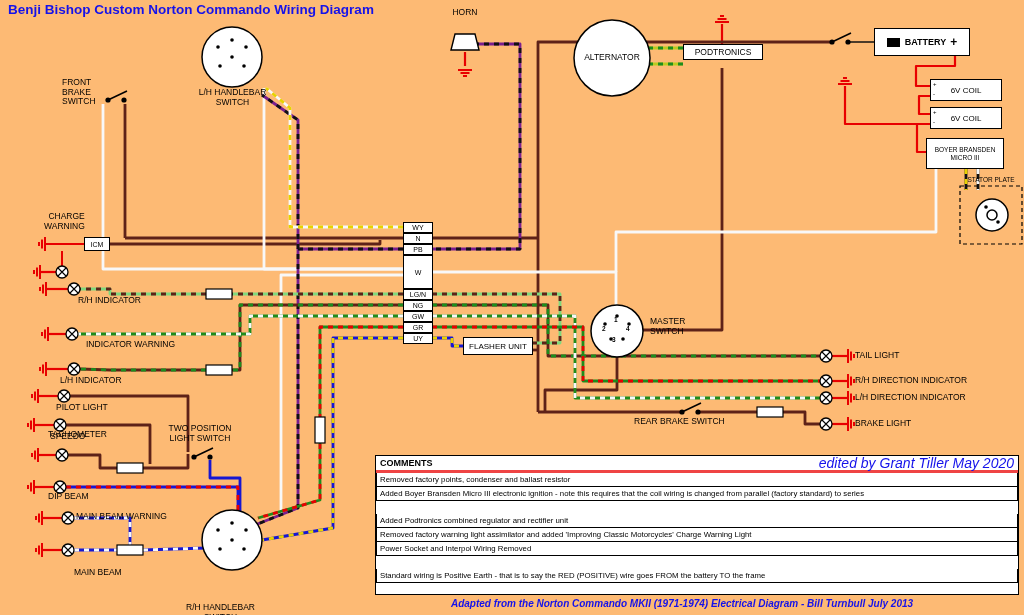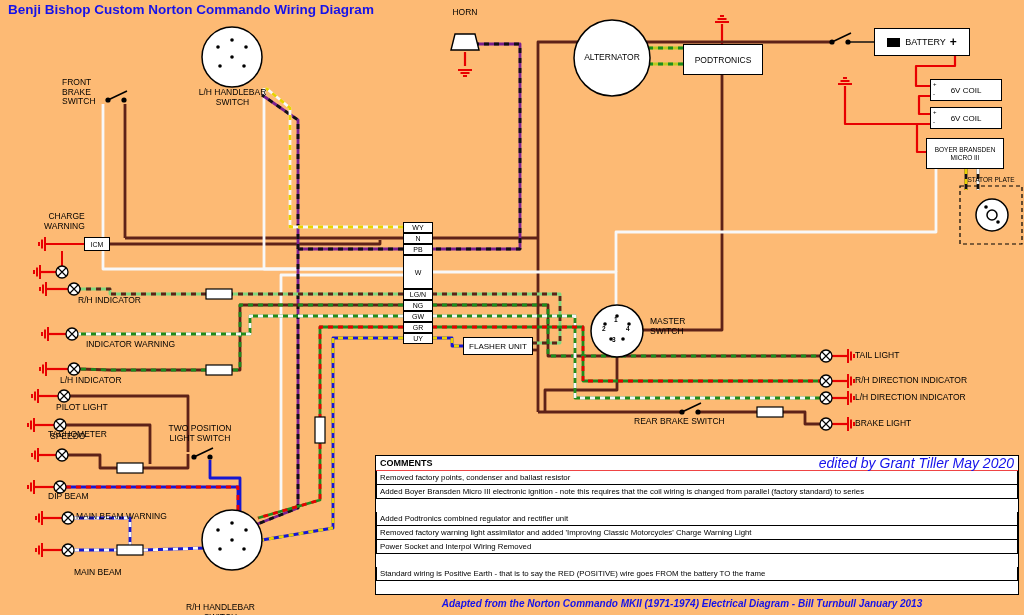--- a/index.html
+++ b/index.html
@@ -7,27 +7,27 @@
   #wires{position:absolute;left:0;top:0;}
   .lbl{position:absolute;font-size:8.5px;line-height:1.12;color:#000;white-space:pre-line;z-index:3;}
   .lbl.c{text-align:center;}
   .title{position:absolute;left:8px;top:2px;font-size:13.5px;font-weight:bold;color:#1512ea;z-index:3;}
   .footer{position:absolute;left:340px;top:598px;width:684px;text-align:center;font-size:10px;font-weight:bold;font-style:italic;color:#1512ea;z-index:3;}
   .box{position:absolute;background:#fff;border:1.3px solid #000;display:flex;align-items:center;justify-content:center;color:#000;box-sizing:border-box;z-index:2;}
   .wl{position:absolute;left:403px;width:30px;height:11px;background:#fff;border:1px solid #000;font-size:7px;display:flex;align-items:center;justify-content:center;box-sizing:border-box;z-index:2;}
   .pin{position:absolute;font-size:6.5px;font-weight:bold;z-index:3;}
   .sign{position:absolute;font-size:6px;line-height:1;z-index:3;}
   .comments{position:absolute;left:375px;top:455px;width:644px;height:140px;background:#fff;border:1px solid #000;box-sizing:border-box;z-index:4;}
-  .c-head{display:flex;justify-content:space-between;align-items:center;height:14px;padding:0 4px;border-bottom:1px solid #ef4444;}
+  .c-head{display:flex;justify-content:space-between;align-items:center;height:14px;padding:0 4px;border-bottom:3px solid #ef4444;}
   .c-title{font-weight:bold;font-size:9px;}
   .credit{color:#1512ea;font-style:italic;font-size:14px;}
   .c-row{height:13px;line-height:13px;font-size:7.8px;padding:0 3px;border:1px solid #000;border-top:none;white-space:nowrap;overflow:hidden;}
   .c-row.blank{border:none;}
   .bat-bar{display:inline-block;width:13px;height:9px;background:#000;margin-right:5px;}
-  .bat-name{font-weight:normal;font-size:9px;}
+  .bat-name{font-weight:bold;font-size:9px;}
   .bat-plus{font-weight:bold;font-size:12px;margin-left:4px;}
 </style>
 </head>
 <body>
 
 <div class="stage">
   <svg id="wires" width="1024" height="615" viewBox="0 0 1024 615">
       <path d="M465,52 L465,66" stroke="#e80000" stroke-width="2.2" fill="none" stroke-linejoin="round"></path>
       <path d="M722,45 L722,24" stroke="#e80000" stroke-width="2.2" fill="none" stroke-linejoin="round"></path>
       <path d="M955,56 L955,66 L916,66 L916,86 L930,86" stroke="#e80000" stroke-width="2.2" fill="none" stroke-linejoin="round"></path>
@@ -239,21 +239,21 @@
   <div class="lbl c" style="left:574px;top:53px;width:76px;z-index:3;">ALTERNATOR</div>
   <div class="lbl" style="left:650px;top:317px;">MASTER
 SWITCH</div>
   <div class="lbl" style="left:634px;top:417px;">REAR BRAKE SWITCH</div>
   <div class="lbl" style="left:855px;top:351px;">TAIL LIGHT</div>
   <div class="lbl" style="left:855px;top:376px;">R/H DIRECTION INDICATOR</div>
   <div class="lbl" style="left:855px;top:393px;">L/H DIRECTION INDICATOR</div>
   <div class="lbl" style="left:855px;top:419px;">BRAKE LIGHT</div>
   <div class="lbl c" style="left:960px;top:176px;width:62px;font-size:6.5px;">STATOR PLATE</div>
 
-  <div class="box" style="left:683px;top:44px;width:80px;height:31px;font-size:8.5px;">PODTRONICS</div>
+  <div class="box" style="left:683px;top:44px;width:80px;height:16px;font-size:8.5px;">PODTRONICS</div>
   <div class="box" style="left:874px;top:28px;width:96px;height:28px;border-width:1.5px;">
     <span class="bat-bar"></span>
     <span class="bat-name">BATTERY</span>
     <span class="bat-plus">+</span>
   </div>
   <div class="box" style="left:930px;top:79px;width:72px;height:22px;font-size:8px;">6V COIL</div>
   <div class="box" style="left:930px;top:107px;width:72px;height:22px;font-size:8px;">6V COIL</div>
   <div class="sign" style="left:933px;top:81px;">+</div>
   <div class="sign" style="left:933px;top:91px;">-</div>
   <div class="sign" style="left:933px;top:109px;">+</div>
@@ -285,14 +285,14 @@
     <div class="c-row">Removed factory points, condenser and ballast resistor</div>
     <div class="c-row">Added Boyer Bransden Micro III electronic ignition - note this requires that the coil wiring is changed from parallel (factory standard) to series</div>
     <div class="c-row blank"></div>
     <div class="c-row">Added Podtronics combined regulator and rectifier unit</div>
     <div class="c-row">Removed factory warning light assimilator and added 'Improving Classic Motorcycles' Charge Warning Light</div>
     <div class="c-row">Power Socket and Interpol Wiring Removed</div>
     <div class="c-row blank"></div>
     <div class="c-row">Standard wiring is Positive Earth - that is to say the RED (POSITIVE) wire goes FROM the battery TO the frame</div>
   </div>
 
-  <div class="footer">Adapted from the Norton Commando MKII (1971-1974) Electrical Diagram - Bill Turnbull January 2013</div>
+  <div class="footer">Adapted from the Norton Commando MKII (1971-1974) Electrical Diagram - Bill Turnbull July 2013</div>
 </div>
 
 </body></html>

